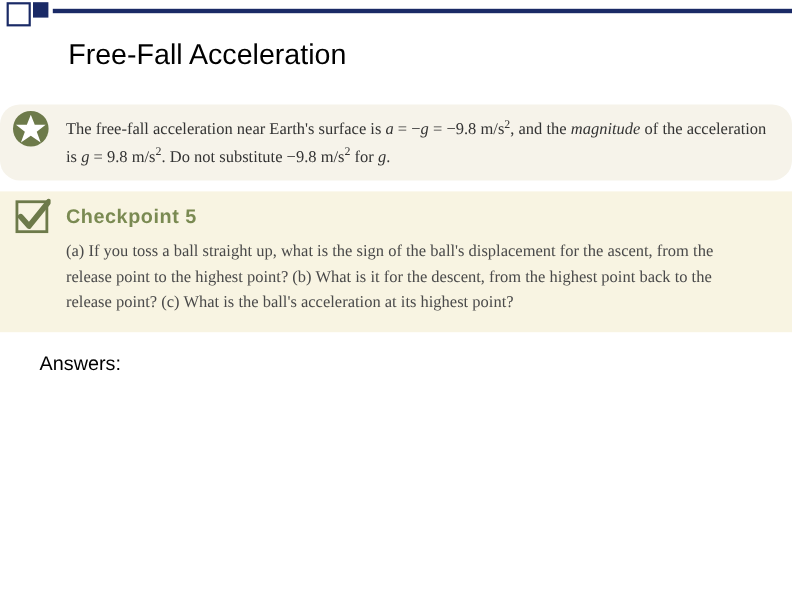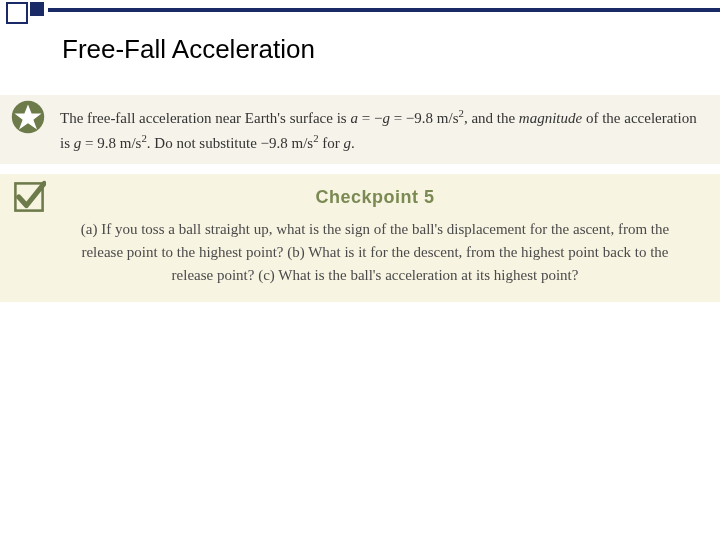--- a/index.html
+++ b/index.html
@@ -62,36 +62,36 @@
   }
   .callout-box {
     position: relative;
     background: #f6f3ea;
     margin: 0 -36px 10px -36px;
     padding: 10px 20px 10px 60px;
     font-family: Georgia, 'Times New Roman', serif;
     font-size: 15px;
     color: #333;
     line-height: 1.5;
+    border-radius: 18px;
   }
   .star-badge {
     position: absolute;
     left: 10px; top: 4px;
     width: 36px; height: 36px;
   }
   .checkpoint-box {
     position: relative;
     background: #f8f4e2;
     margin: 0 -36px 18px -36px;
     padding: 10px 30px 14px 60px;
     font-family: Georgia, 'Times New Roman', serif;
     font-size: 15px;
     color: #4a4a4a;
     line-height: 1.55;
-    text-align: center;
   }
   .check-badge {
     position: absolute;
     left: 12px; top: 6px;
     width: 34px; height: 34px;
   }
   .checkpoint-title {
     font-family: Arial, Helvetica, sans-serif;
     font-size: 18px;
     color: #7a8a52;
@@ -139,14 +139,15 @@
 
   <div class="checkpoint-box">
     <svg class="check-badge" viewBox="0 0 40 40">
       <rect x="4" y="4" width="32" height="32" fill="none" stroke="#6d7a4a" stroke-width="3"></rect>
       <path d="M8 20 L17 30 L38 4" fill="none" stroke="#6d7a4a" stroke-width="6" stroke-linecap="round" stroke-linejoin="round"></path>
     </svg>
     <div class="checkpoint-title">Checkpoint 5</div>
     <div>(a) If you toss a ball straight up, what is the sign of the ball's displacement for the ascent, from the release point to the highest point? (b) What is it for the descent, from the highest point back to the release point? (c) What is the ball's acceleration at its highest point?</div>
   </div>
 
+  <div class="answers-label">Answers:</div>
 
 </div>
 
 </body></html>

